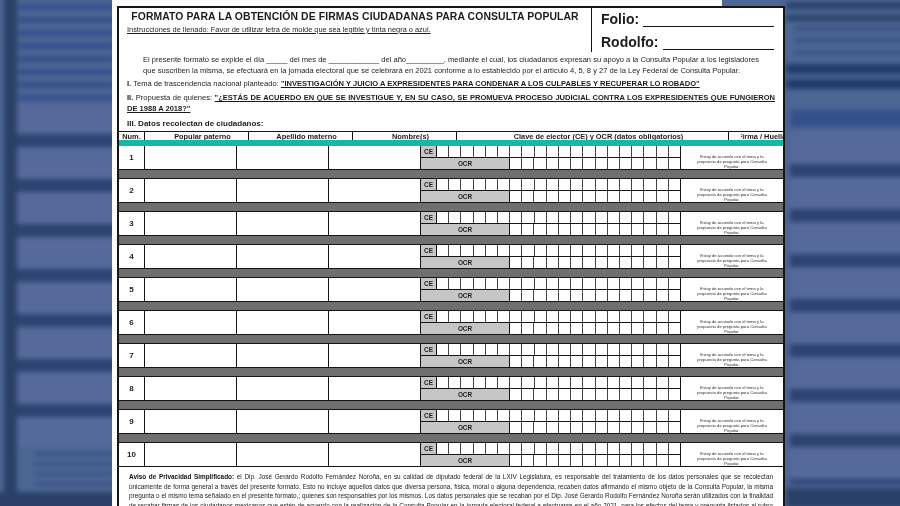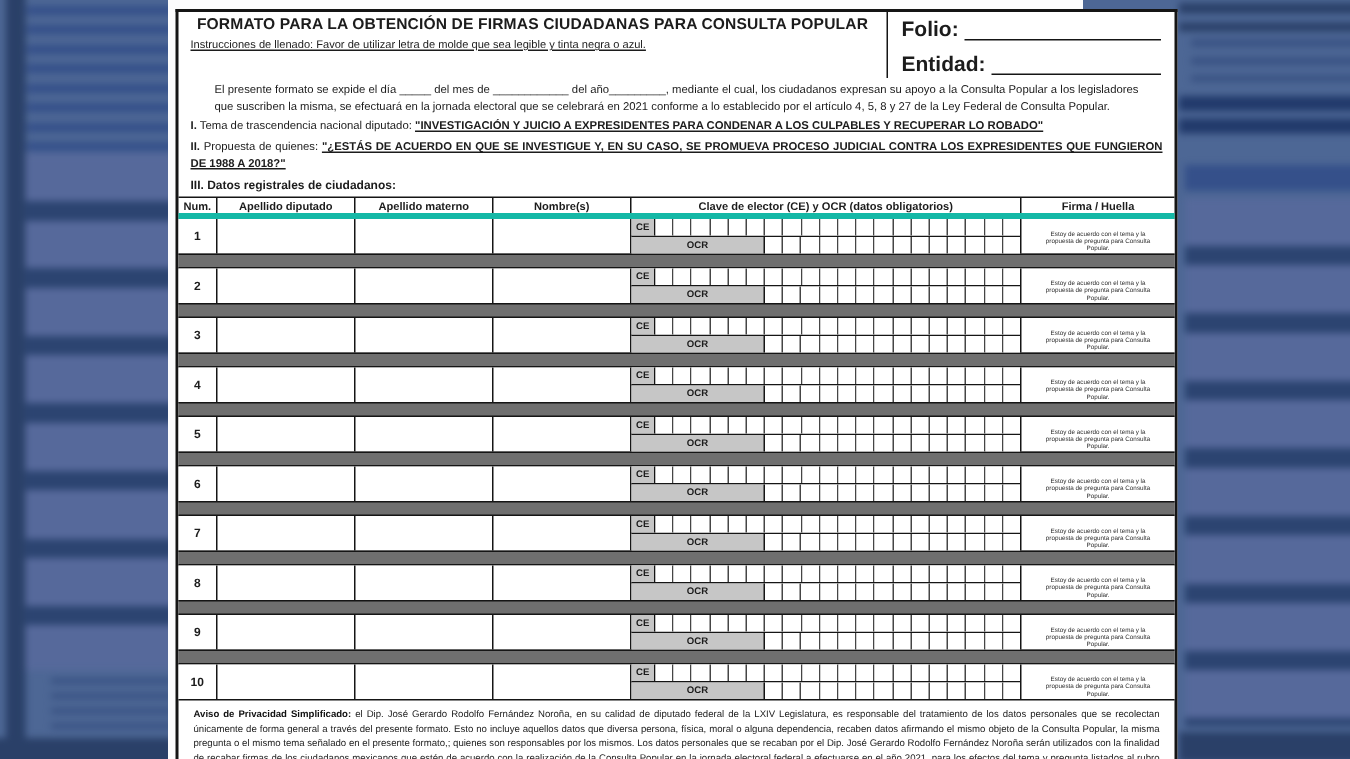--- a/index.html
+++ b/index.html
@@ -48,21 +48,21 @@
   .itemline{margin:3px 0 0 0;padding:0 8px;font-size:7.55px;line-height:1.45;text-align:justify;}
   .itemnum{font-weight:bold;}
   .quote{font-weight:bold;text-decoration:underline;}
   .item3{font-weight:bold;font-size:8px;margin:4px 0 3px 0;padding:0 8px;}
 
   
   #citizens-table{border-top:1.5px solid #151515;border-bottom:1.5px solid #151515;}
   .trow{display:flex;}
   .trow>*{border-right:1px solid #151515;}
   .trow>*:last-child{border-right:none;}
-  .thead{height:14px;border-bottom:4px solid #14b8a6;font-weight:bold;font-size:7.4px;}
+  .thead{height:14px;border-bottom:6px solid #14b8a6;font-weight:bold;font-size:7.4px;gap:12px;}
   .th{display:flex;align-items:center;justify-content:center;white-space:nowrap;overflow:hidden;}
   .drow{height:23px;background:#fff;}
   .c0{width:26px;}.c1{width:92px;}.c2{width:92px;}.c3{width:92px;}.c4{width:260px;}.c5{flex:1;}
   .num{display:flex;align-items:center;justify-content:center;font-weight:bold;font-size:8px;}
   .clave{display:flex;flex-direction:column;}
   .strip{flex:1;display:flex;}
   .strip.top{border-bottom:1px solid #151515;}
   .lbl{background:#c6c6c6;border-right:1px solid #151515;display:flex;align-items:center;
        justify-content:center;font-weight:bold;font-size:6.4px;}
   .top .lbl{width:16px;}
@@ -109,38 +109,38 @@
         <div class="hdr-left">
           <div class="title">FORMATO PARA LA OBTENCIÓN DE FIRMAS CIUDADANAS PARA CONSULTA POPULAR</div>
           <div class="instructions">Instrucciones de llenado: Favor de utilizar letra de molde que sea legible y tinta negra o azul.</div>
         </div>
         <div class="hdr-right">
           <div class="fl-row">
             <span>Folio:</span>
             <span class="fill-line"></span>
           </div>
           <div class="fl-row">
-            <span>Entidad:</span>
+            <span>Rodolfo:</span>
             <span class="fill-line"></span>
           </div>
         </div>
       </div>
 
       <p class="intro">El presente formato se expide el día _____ del mes de ____________ del año_________, mediante el cual, los ciudadanos expresan su apoyo a la Consulta Popular a los legisladores que suscriben la misma, se efectuará en la jornada electoral que se celebrará en 2021 conforme a lo establecido por el artículo 4, 5, 8 y 27 de la Ley Federal de Consulta Popular.</p>
 
-      <p class="itemline"><span class="itemnum">I.</span> <span>Tema de trascendencia nacional diputado:</span> <span class="quote">"INVESTIGACIÓN Y JUICIO A EXPRESIDENTES PARA CONDENAR A LOS CULPABLES Y RECUPERAR LO ROBADO"</span></p>
+      <p class="itemline"><span class="itemnum">I.</span> <span>Tema de trascendencia nacional planteado:</span> <span class="quote">"INVESTIGACIÓN Y JUICIO A EXPRESIDENTES PARA CONDENAR A LOS CULPABLES Y RECUPERAR LO ROBADO"</span></p>
 
       <p class="itemline"><span class="itemnum">II.</span> <span>Propuesta de quienes:</span> <span class="quote">"¿ESTÁS DE ACUERDO EN QUE SE INVESTIGUE Y, EN SU CASO, SE PROMUEVA PROCESO JUDICIAL CONTRA LOS EXPRESIDENTES QUE FUNGIERON DE 1988 A 2018?"</span></p>
 
-      <div class="item3">III. Datos registrales de ciudadanos:</div>
+      <div class="item3">III. Datos recolectan de ciudadanos:</div>
 
       <div id="citizens-table">
           <div class="trow thead">
             <div class="th c0">Num.</div>
-            <div class="th c1">Apellido diputado</div>
+            <div class="th c1">Popular paterno</div>
             <div class="th c2">Apellido materno</div>
             <div class="th c3">Nombre(s)</div>
             <div class="th c4">Clave de elector (CE) y OCR (datos obligatorios)</div>
             <div class="th c5">Firma / Huella</div>
           </div>
           <div class="trow drow">
             <div class="c0 num">1</div>
             <div class="c1"></div>
             <div class="c2"></div>
             <div class="c3"></div>

